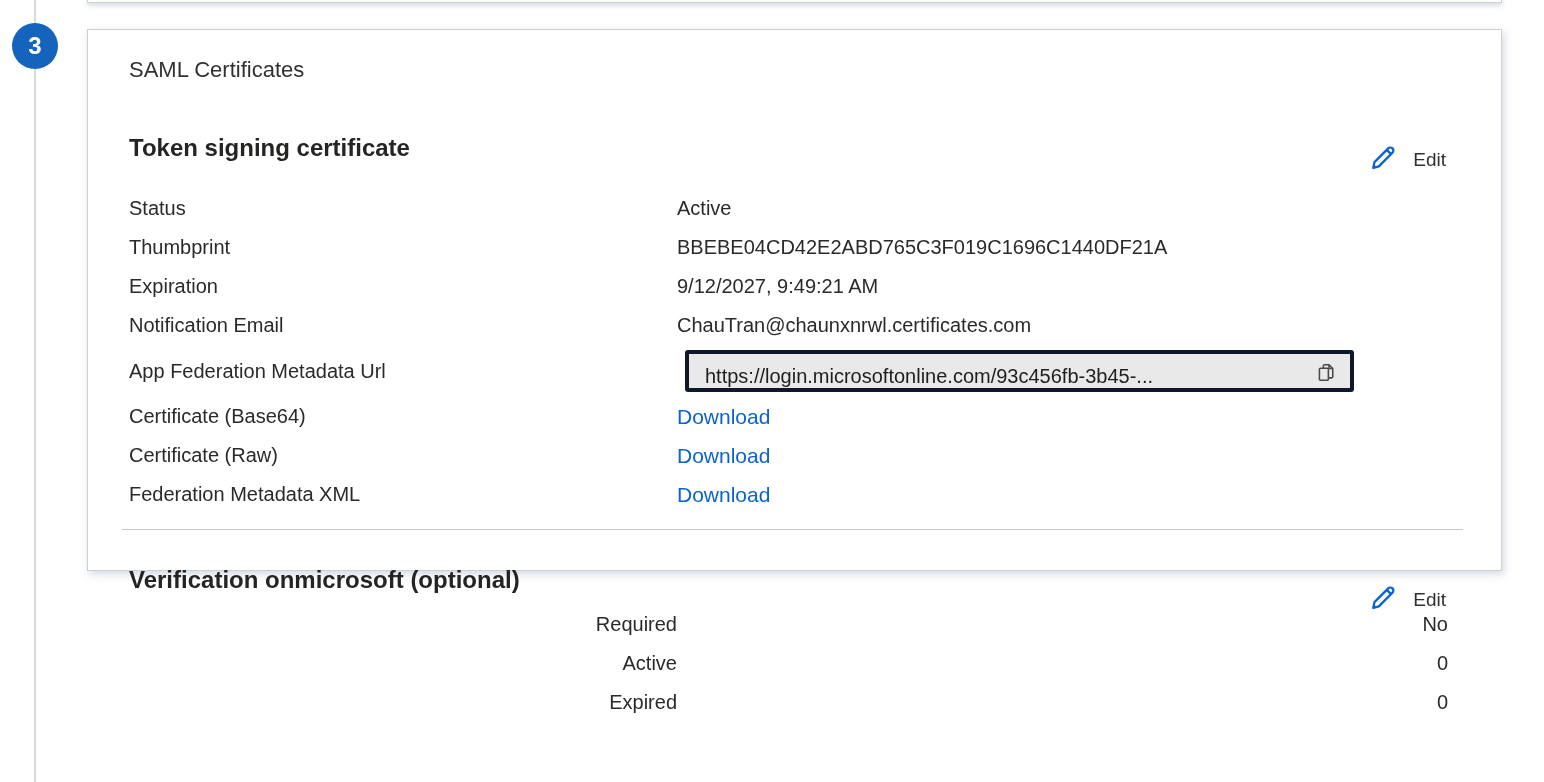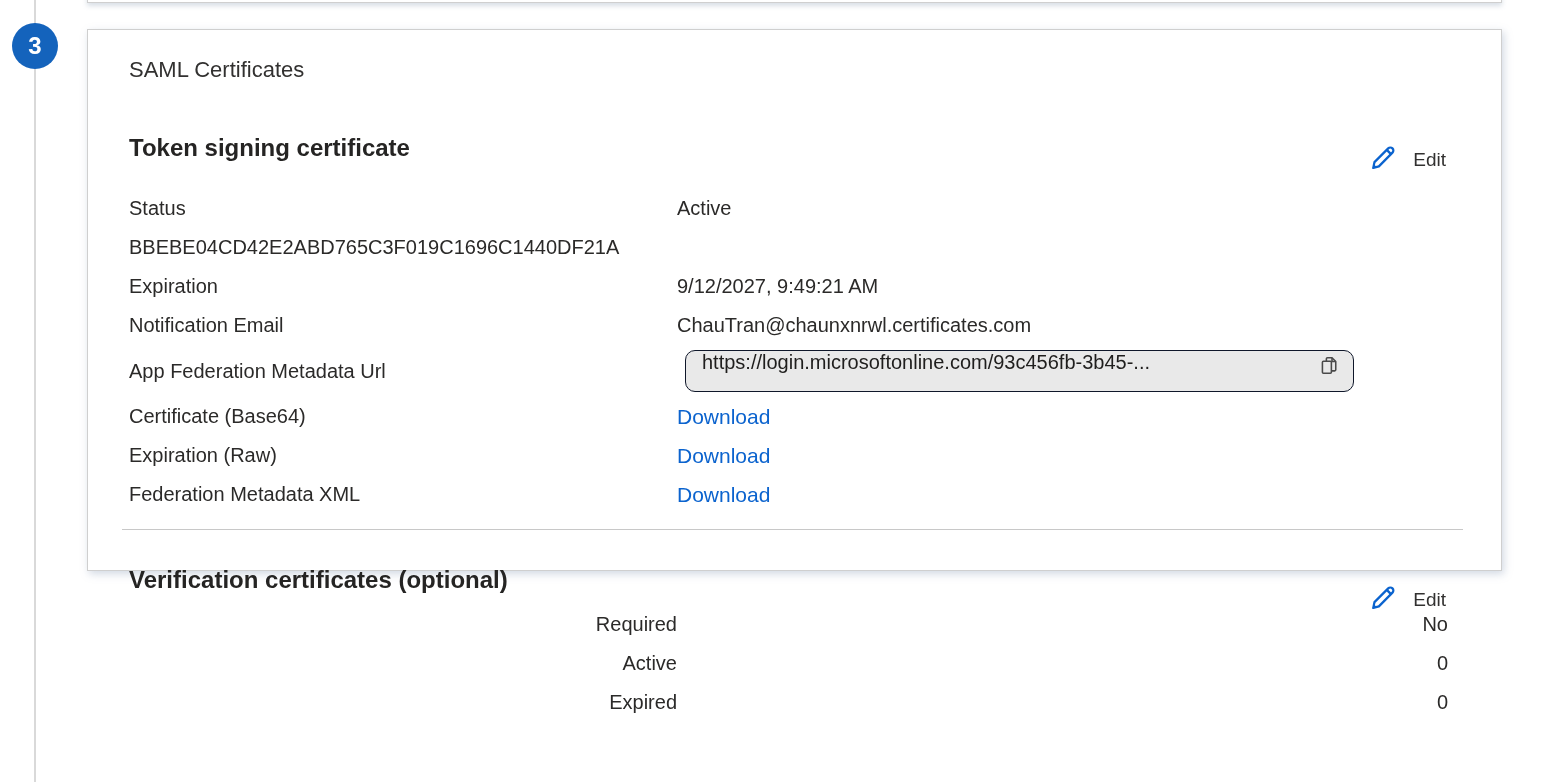--- a/index.html
+++ b/index.html
@@ -54,22 +54,22 @@
     align-items:center; height:39px; font-size:20px;
   }
   .row.url-row { height:52px;gap:16px; }
   .row .label { color:#2b2a29; }
   .row .value { color:#2b2a29; }
   .download-link {
     color:#0b63ce; text-decoration:none; cursor:pointer; font-size:21px;
   }
   .url-field {
     margin-left:-8px; width:669px; height:42px;
-    background:#e9e9e9; border:1px solid #0f172a; border-radius:10px;
-    display:flex; align-items:flex-start; gap:10px;
+    background:#e9e9e9; border:4px solid #0f172a; border-radius:3px;
+    display:flex; align-items:flex-end; gap:10px;
     padding:0 10px 0 16px; cursor:text;
   }
   .url-field .url-text {
     flex:1; font-size:20px; color:#1f1e1d;
     white-space:nowrap; overflow:hidden;
   }
   .copy-button {
     width:28px; height:30px; display:flex; align-items:center;
     justify-content:center; cursor:pointer; flex:0 0 auto;
   }
@@ -109,20 +109,21 @@
     </div>
 
     <div class="rows group1">
 
       <div class="row">
         <span class="label">Status</span>
         <span class="value">Active</span>
       </div>
 
       <div class="row">
+        <span class="label">Thumbprint</span>
         <span class="value">BBEBE04CD42E2ABD765C3F019C1696C1440DF21A</span>
       </div>
 
       <div class="row">
         <span class="label">Expiration</span>
         <span class="value">9/12/2027, 9:49:21 AM</span>
       </div>
 
       <div class="row">
         <span class="label">Notification Email</span>
@@ -144,34 +145,34 @@
           </span>
         </span>
       </div>
 
       <div class="row">
         <span class="label">Certificate (Base64)</span>
         <span><a class="download-link">Download</a></span>
       </div>
 
       <div class="row">
-        <span class="label">Expiration (Raw)</span>
+        <span class="label">Certificate (Raw)</span>
         <span><a class="download-link">Download</a></span>
       </div>
 
       <div class="row">
         <span class="label">Federation Metadata XML</span>
         <span><a class="download-link">Download</a></span>
       </div>
 
     </div>
 
     <div class="divider"></div>
 
-    <div class="section-header second">Verification certificates (optional)</div>
+    <div class="section-header second">Verification onmicrosoft (optional)</div>
 
     <div class="edit-button second">
       <span>
         <svg width="32" height="32" viewBox="0 0 24 24" fill="none">
           <path d="M5.6 15.1 L15.9 4.8 a2.26 2.26 0 0 1 3.2 3.2 L8.9 18.3 L4.7 19.4 Z" stroke="#0b63ce" stroke-width="1.7" stroke-linejoin="round"></path>
           <path d="M14.8 5.9 l3.2 3.2" stroke="#0b63ce" stroke-width="1.7"></path>
           <path d="M4.7 19.4 l0.55 -2.1 1.55 1.55 Z" fill="#0b63ce" stroke="#0b63ce" stroke-width="0.8"></path>
         </svg>
       </span>
       <span class="edit-label">Edit</span>

